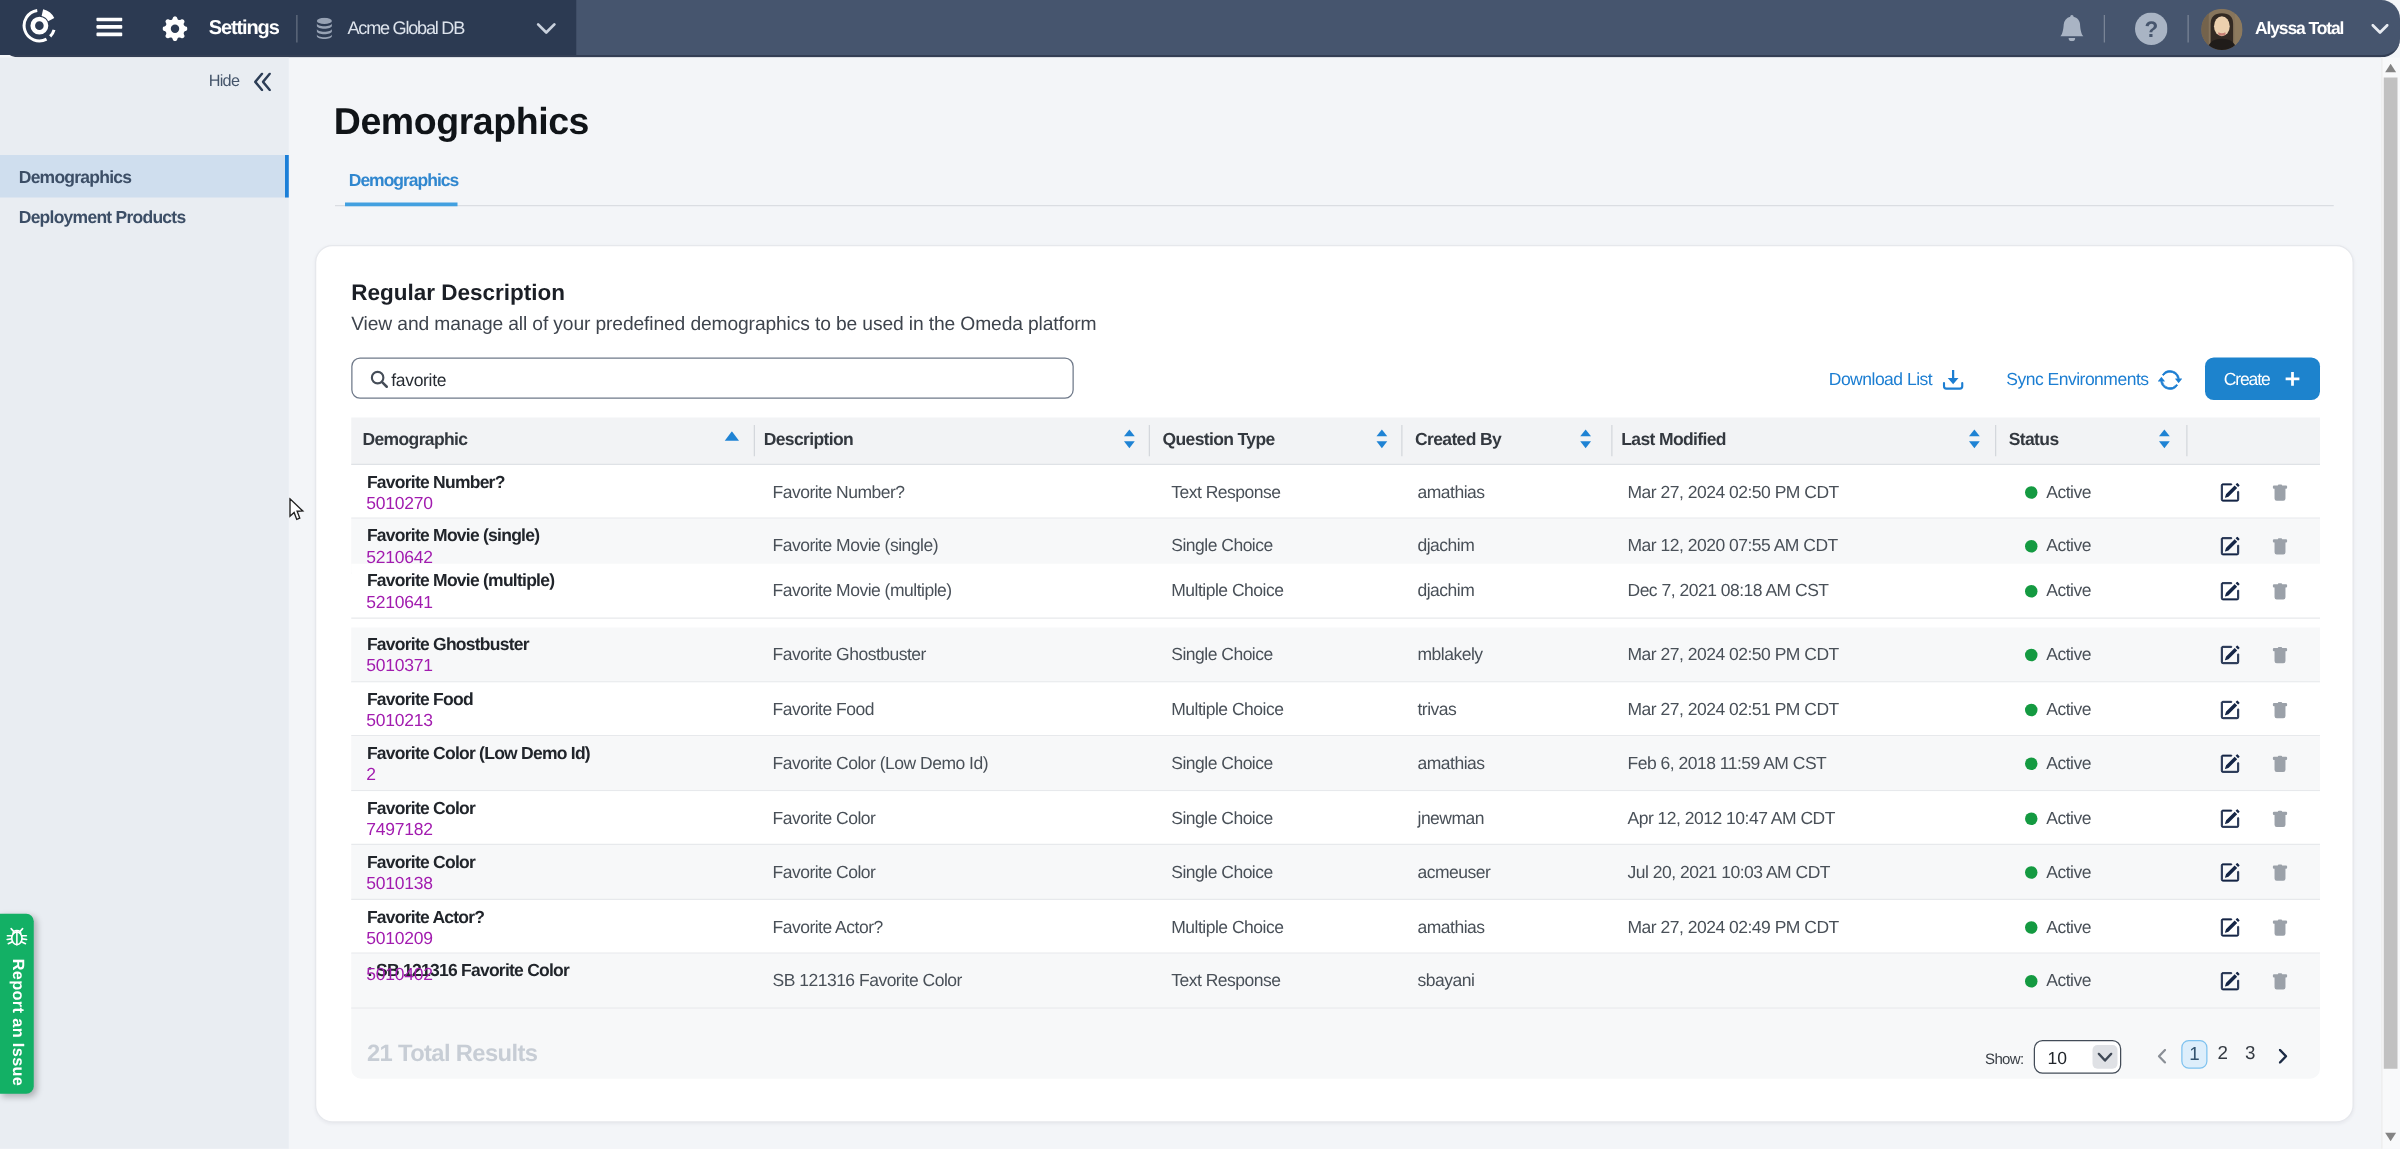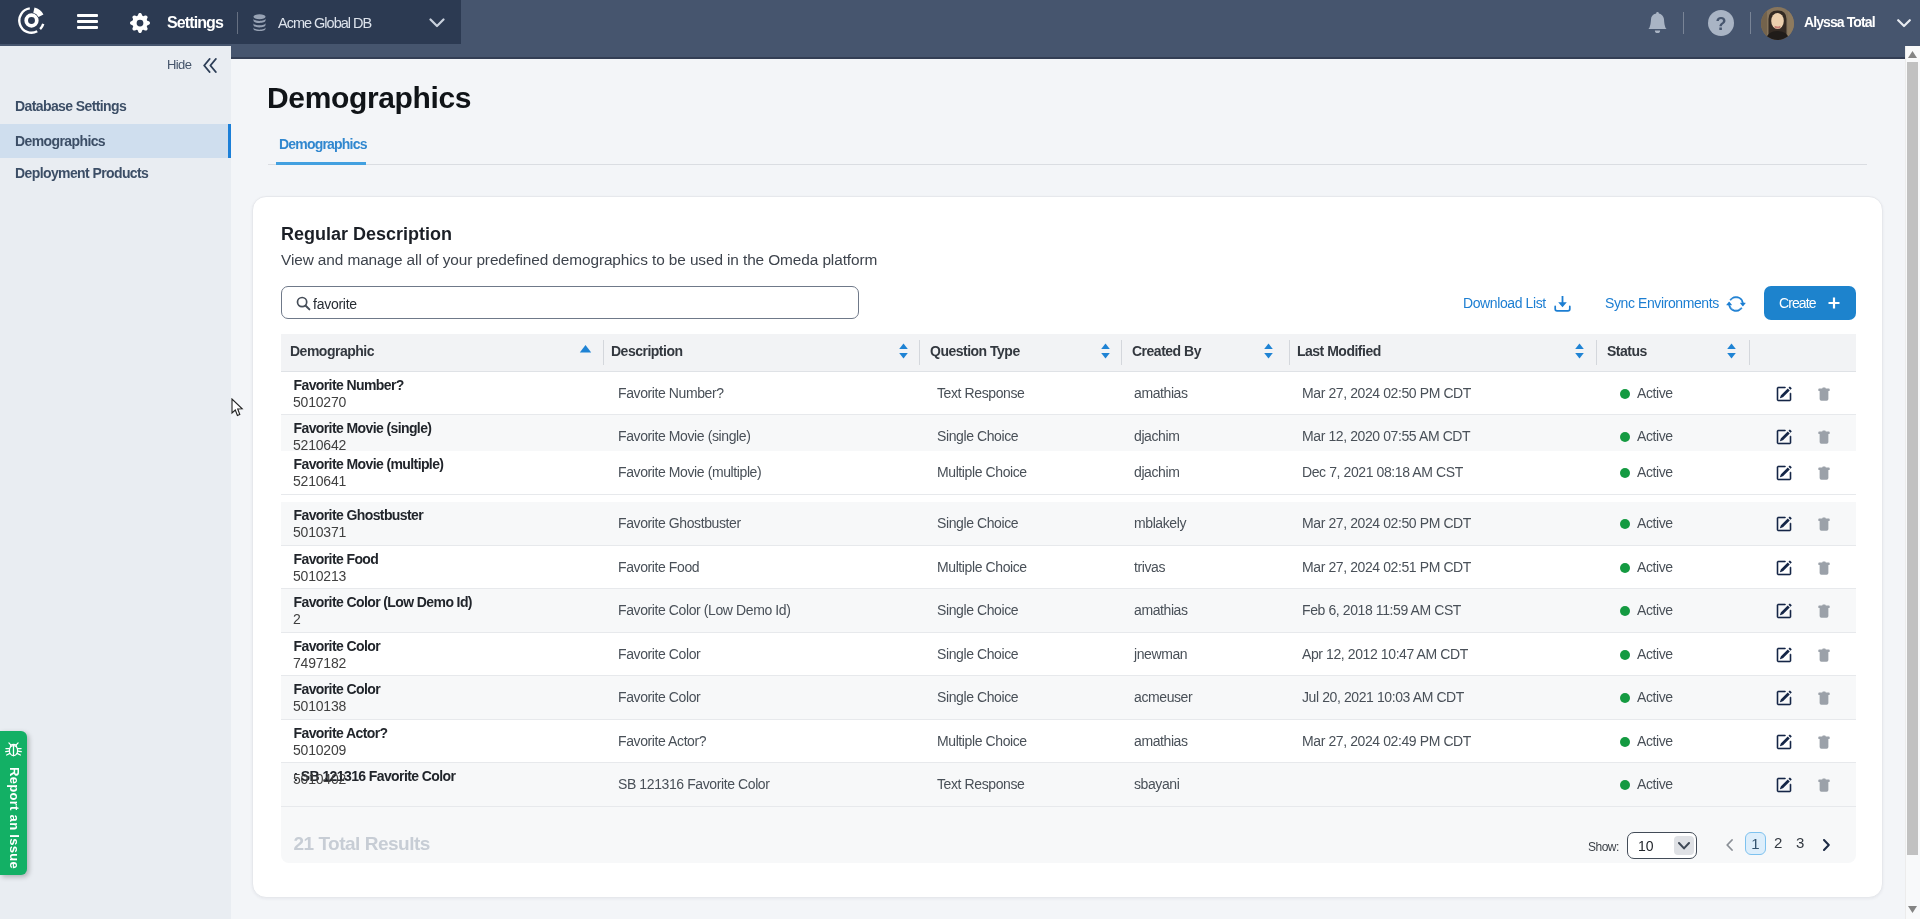--- a/index.html
+++ b/index.html
@@ -2,21 +2,21 @@
 <html><head>
 <meta charset="utf-8">
 <title>Demographics</title>
 <style>
   * { margin:0; padding:0; box-sizing:border-box; }
   html,body { width:1920px; height:919px; overflow:hidden;
     font-family:"Liberation Sans", sans-serif; background:#f3f5f8; }
   .abs { position:absolute; }
   span.abs > svg { display:block; }
 
-  .topbar { position:absolute; left:0; top:0; width:1920px; height:59px; background:#46556e; border-bottom:2px solid #333e54; }
+  .topbar { position:absolute; left:0; top:0; width:1920px; height:46px; background:#46556e; border-bottom:2px solid #333e54;border-radius:15px; }
   .topbar-dark { position:absolute; left:0; top:0; width:461px; height:44px; background:#2c3a52; }
   .tb-divider { position:absolute; top:12px; width:1px; height:22px; background:rgba(255,255,255,0.28); }
   .settings-txt { position:absolute; left:167px; top:14px; font-size:16px; font-weight:700; color:#fff; letter-spacing:-0.9px;}
   .db-name { position:absolute; left:278px; top:15px; font-size:14.5px; color:#dde3ec; letter-spacing:-1px; }
   .user-name { position:absolute; left:1804px; top:14px; font-size:14px; font-weight:700; color:#fff; letter-spacing:-0.9px; }
 
   .sidebar { position:absolute; left:0; top:46px; width:231px; height:873px; background:#e9edf2; }
   .hide-lbl { position:absolute; left:167px; top:11px; font-size:13px; color:#44546a; letter-spacing:-0.6px; }
   .nav-item { position:absolute; left:0; width:231px; height:34px; line-height:34px;
     padding-left:15px; font-size:14px; font-weight:700; color:#3c4e66; letter-spacing:-0.6px; }
@@ -39,21 +39,21 @@
   .create-btn { position:absolute; left:1511px; top:89px; width:92px; height:34px;
     background:#1d83cd; border-radius:7px; color:#fff; font-size:14px; letter-spacing:-0.9px; }
 
   .thead { position:absolute; left:28px; top:137px; width:1575px; height:37.5px; background:#f2f3f5;
     border-bottom:1px solid #dfe2e6;}
   .th { position:absolute; top:0; height:36px; line-height:34px; font-size:14px; font-weight:700; color:#33383f; letter-spacing:-0.5px; }
   .th-sep { position:absolute; top:6px; width:1px; height:25px; background:#d4d7dc; }
   .row { position:absolute; left:28px; width:1575px; height:43.5px; background:#fff; border-bottom:1px solid #e7e9ec; }
   .row.alt { background:#f7f8f9; }
   .cname { position:absolute; font-size:14px; font-weight:700; color:#21252b; letter-spacing:-0.6px; }
-  .cid { position:absolute; font-size:14px; color:#404040; letter-spacing:-0.2px; }
+  .cid { position:absolute; font-size:14px; color:#a21caf; letter-spacing:-0.2px; }
   .ccell { position:absolute; top:0; height:43.5px; line-height:43.5px; font-size:14px; color:#495058; letter-spacing:-0.4px; }
   .dot { position:absolute; left:1339px; top:17px; width:10px; height:10px; border-radius:50%; background:#149a41; }
 
   .tfoot { position:absolute; left:28px; top:609.5px; width:1575px; height:56px; background:#f7f8f9;
     border-radius:0 0 8px 8px; }
   .total { position:absolute; left:12.5px; top:26px; font-size:19px; font-weight:700; color:#c7cdd5; letter-spacing:-0.5px; }
   .show-lbl { position:absolute; left:1307px; top:33px; font-size:12px; color:#3a3f46; letter-spacing:-0.5px; }
   .pagesel { position:absolute; left:1346px; top:25.5px; width:70px; height:27px; background:#fff;
     border:1.5px solid #434c58; border-radius:7px; }
   .pagesel .val { position:absolute; left:10px; top:5px; font-size:14px; color:#22262c; }
@@ -137,21 +137,20 @@
       <path d="M1.2 1.2 L7 7 L12.8 1.2"></path>
     </svg>
 </div>
 
 <div class="sidebar">
   <div class="hide-lbl">Hide</div>
   <svg class="abs" style="left:203px;top:12px" width="14" height="15" viewBox="0 0 14 15" fill="none" stroke="#2d3e57" stroke-width="1.9" stroke-linecap="round" stroke-linejoin="round">
     <path d="M6.6 1 L1.2 7.5 L6.6 14"></path>
       <path d="M12.8 1 L7.4 7.5 L12.8 14"></path>
   </svg>
-  <div class="nav-item" style="top:43px">Database Settings</div>
   <div class="nav-item nav-sel" style="top:78px">Demographics</div>
   <div class="nav-item" style="top:110px">Deployment Products</div>
 </div>
 
 <div class="main-h1">Demographics</div>
 <div class="tabline"></div>
 <div class="tab-lbl">Demographics</div>
 <div class="tab-underline"></div>
 
 <div class="card">

